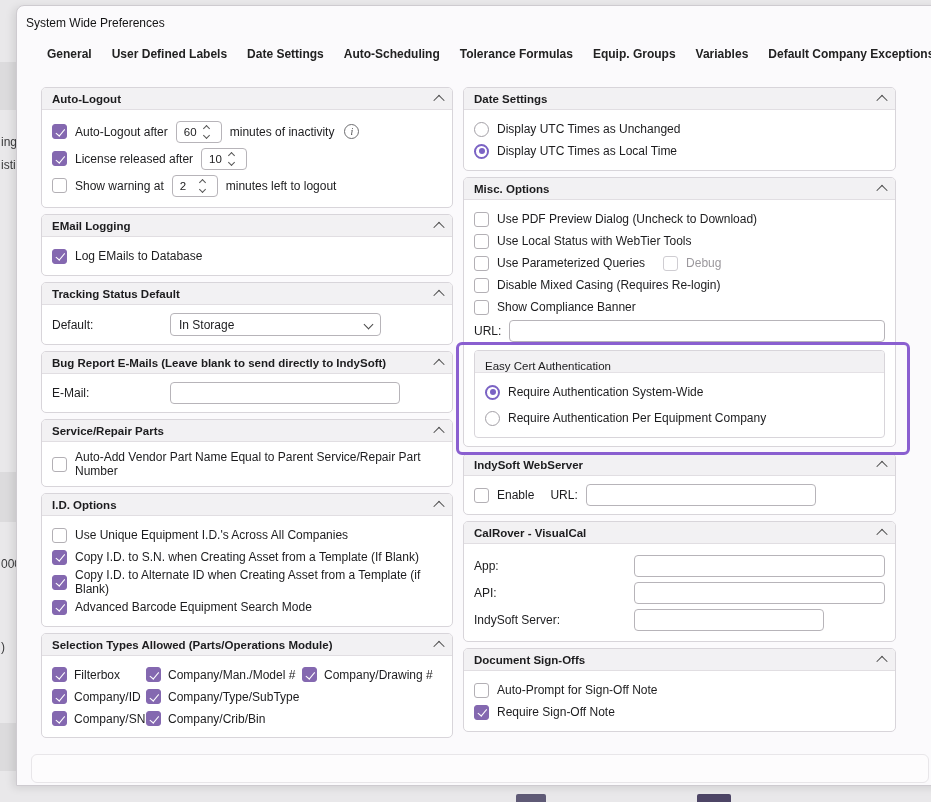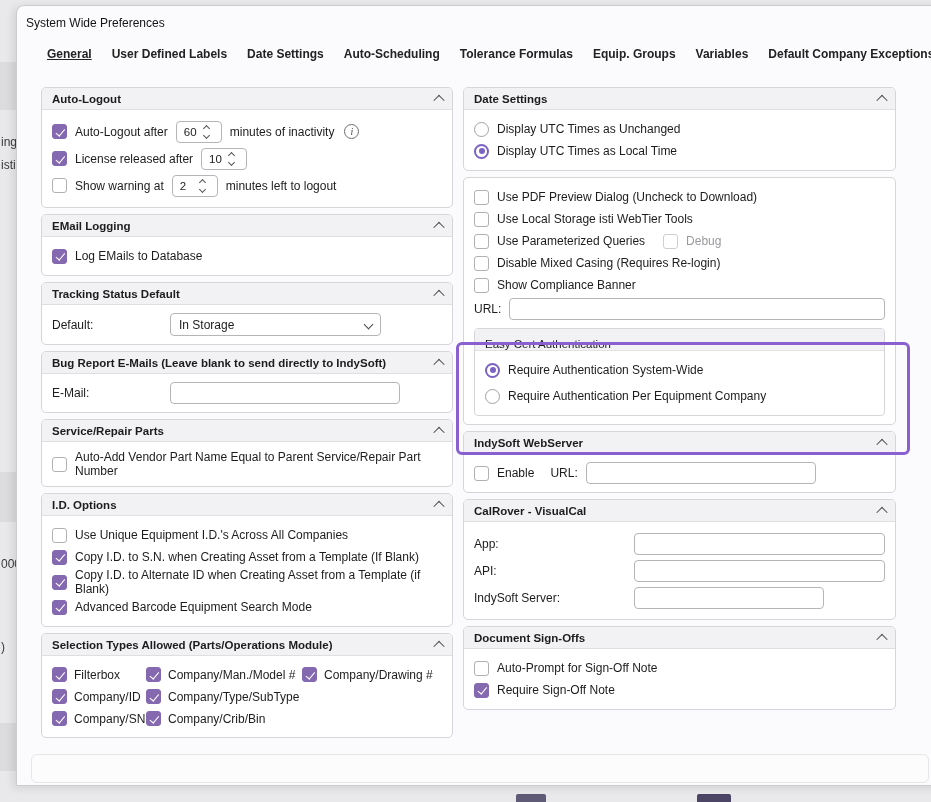--- a/index.html
+++ b/index.html
@@ -26,21 +26,21 @@
   
   .dialog{
     position:absolute;left:16px;top:5px;width:930px;height:781px;
     background:#fbfafc;border:1px solid #cecbd0;border-radius:8px 0 0 0;
     box-shadow:-3px 2px 8px rgba(0,0,0,.10);
   }
   .dlg-title{padding:10px 0 0 9px;font-size:12px;color:#141415;}
   
   .tabs{display:flex;gap:20px;margin:17px 0 0 30px;height:22px;overflow:hidden;white-space:nowrap;}
   .tab{position:relative;font-weight:600;font-size:12px;color:#222;cursor:default;flex:none;}
-  .tab.active{font-weight:700;text-decoration:underline;}
+  .tab.active{font-weight:700;}
   .tab.active::after{content:"";position:absolute;left:-2px;right:-2px;bottom:-6px;height:3px;background:#7a57ae;border-radius:2px;}
   
   .col{position:absolute;top:81px;}
   .col-left{left:24px;width:412px;}
   .col-right{left:446px;width:433px;}
   
   .section{border:1px solid var(--border);border-radius:5px;background:#fff;margin-bottom:6px;overflow:hidden;}
   .sec-header{height:22px;background:var(--hdr-bg);border-bottom:1px solid #e1dee2;display:flex;align-items:center;padding:0 9px 0 10px;}
   .sec-title{font-weight:700;font-size:11.5px;}
   .chev{width:8px;height:8px;border-left:1.6px solid #4a4a4a;border-top:1.6px solid #4a4a4a;flex:none;}
@@ -297,28 +297,32 @@
           <span class="lbl">Display UTC Times as Unchanged</span>
         </div>
         <div class="row">
           <span class="radio on"></span>
           <span class="lbl">Display UTC Times as Local Time</span>
         </div>
       </div>
     </section>
 
     <section class="section">
+      <div class="sec-header">
+        <span class="sec-title">Misc. Options</span>
+        <span class="chev up"></span>
+      </div>
       <div class="sec-body">
         <div class="row">
           <span class="cb"></span>
           <span class="lbl">Use PDF Preview Dialog (Uncheck to Download)</span>
         </div>
         <div class="row">
           <span class="cb"></span>
-          <span class="lbl">Use Local Storage isti WebTier Tools</span>
+          <span class="lbl">Use Local Status with WebTier Tools</span>
         </div>
         <div class="row">
           <span class="cb"></span>
           <span class="lbl">Use Parameterized Queries</span>
           <span class="cb dim" style="margin-left:10px;"></span>
           <span class="lbl dim">Debug</span>
         </div>
         <div class="row">
           <span class="cb"></span>
           <span class="lbl">Disable Mixed Casing (Requires Re-login)</span>

